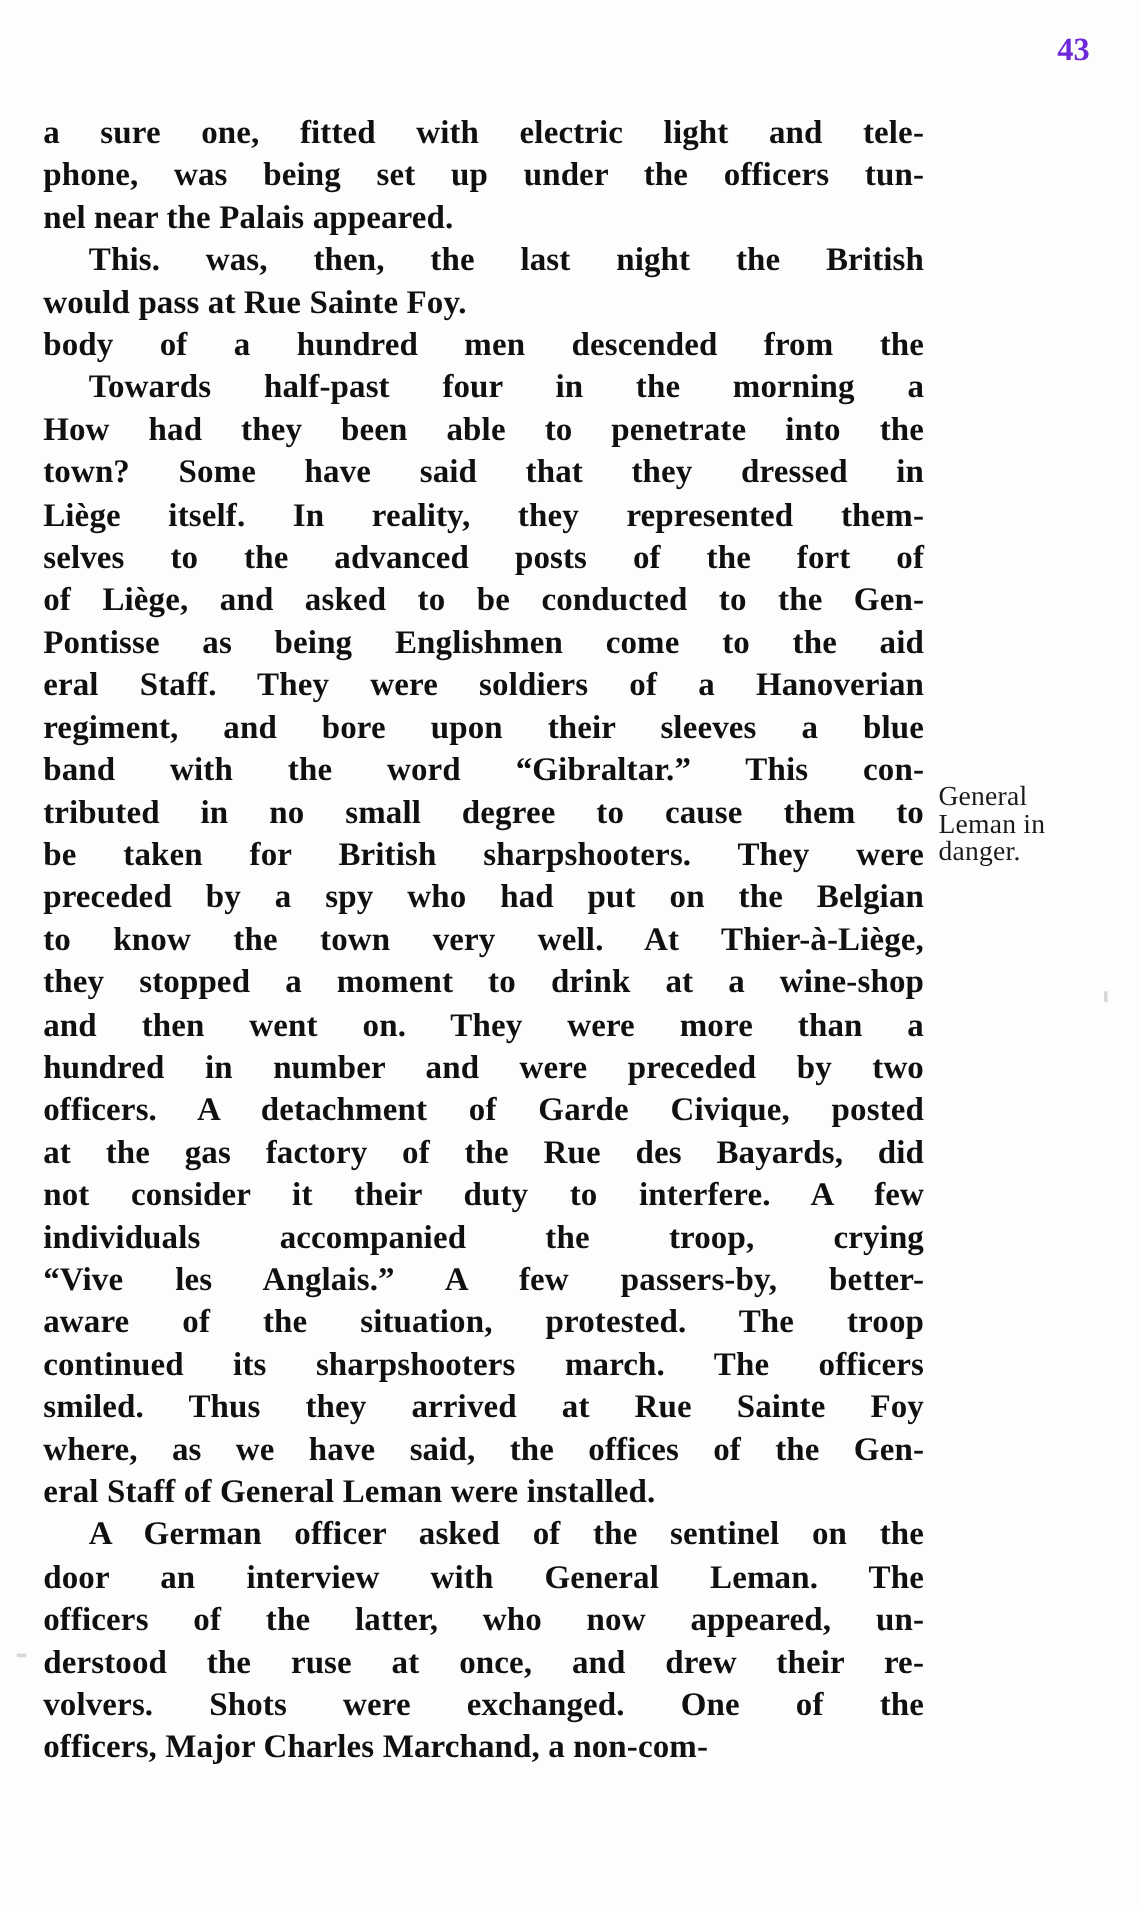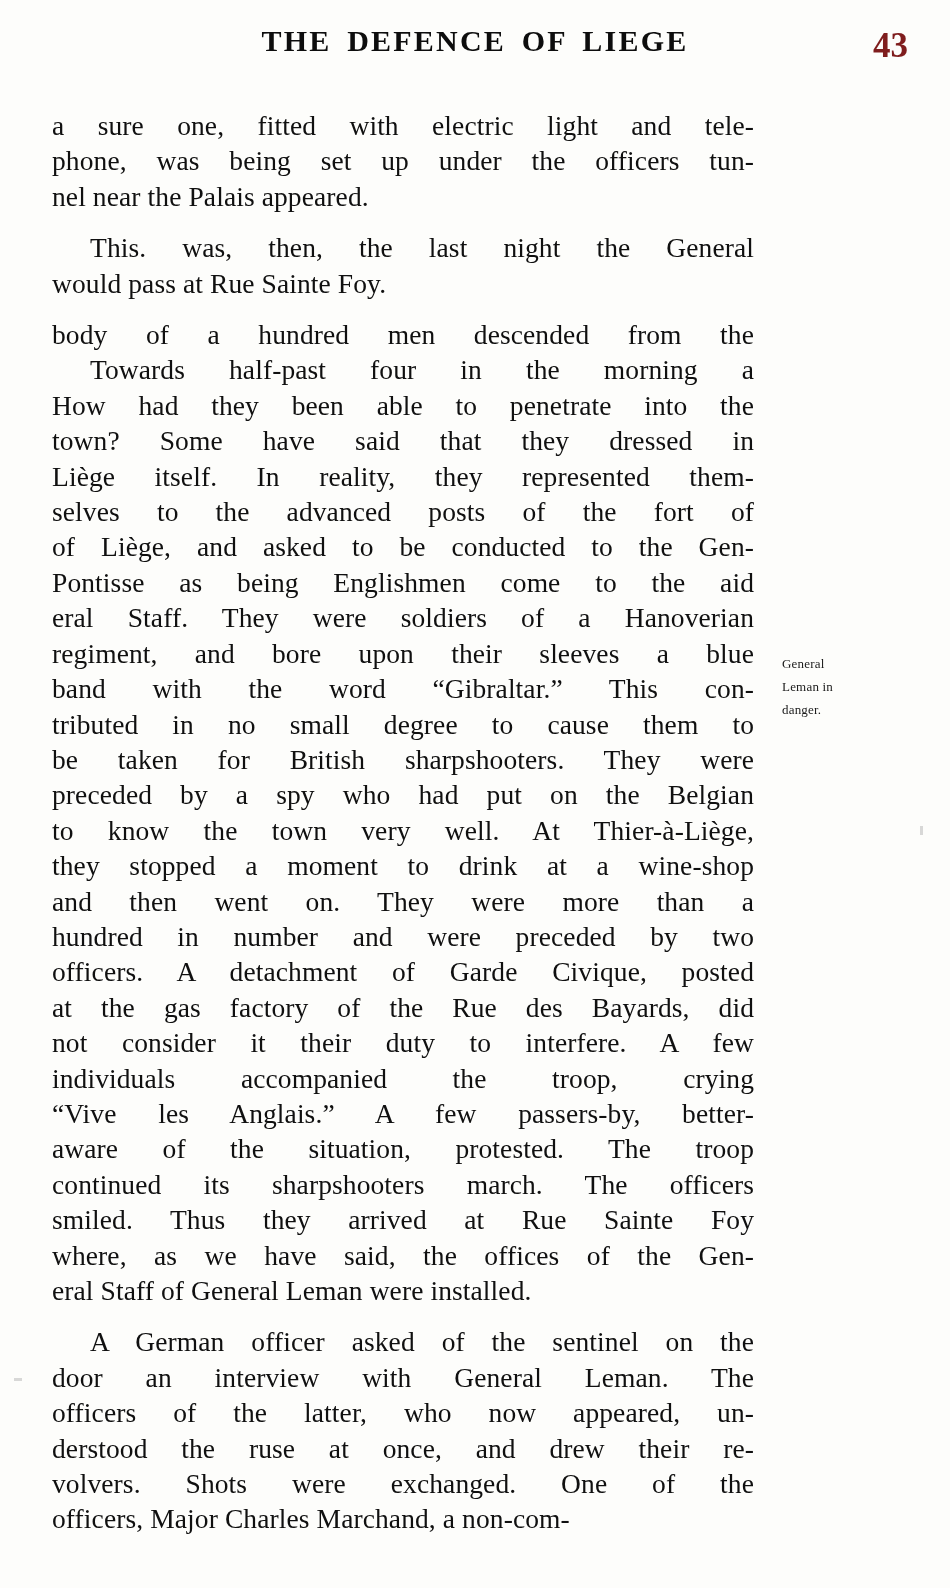--- a/index.html
+++ b/index.html
@@ -40,39 +40,40 @@
     font-size: 30px;
     font-weight: bold;
     letter-spacing: 2.2px;
     color: #0d0d0d;
     word-spacing: 6px;
   }
   .header-folio {
     position: absolute;
     right: 42px;
     top: 2px;
-    font-size: 35px;
+    font-size: 27px;
     font-weight: bold;
-    color: #7f1d1d;
+    color: #6d28d9;
   }
   
   .body-block {
     position: absolute;
     left: 36px;
     top: 92px;
     width: 734px;
   }
   .para {
-    margin: 16px;
+    margin: 0;
     font-size: 27.5px;
     line-height: 35.4px;
     text-align: justify;
     text-justify: inter-word;
     color: #101010;
     letter-spacing: 0.1px;
+    font-weight: bold;
   }
   .para + .para {
     margin-top: 0;
   }
   .indent {
     text-indent: 38px;
   }
   
   .jline {
     display: block;
@@ -85,55 +86,54 @@
     text-align: left;
     text-align-last: left;
   }
   
   .sidenote {
     position: absolute;
     left: 782px;
     top: 652px;
     width: 150px;
     font-family: "Liberation Serif", serif;
-    font-size: 13px;
+    font-size: 23px;
     line-height: 23px;
     color: #1a1a1a;
     letter-spacing: 0.2px;
   }
   .sidenote div {
     white-space: nowrap;
   }
   
   .speck {
     position: absolute;
     background: #b9b9b9;
     opacity: 0.55;
   }
 </style>
 </head>
 <body>
 
 <div class="page">
 
   <div class="header">
-    <div class="header-title">THE DEFENCE OF LIEGE</div>
     <div class="header-folio">43</div>
   </div>
 
   <div class="body-block">
 
     <p class="para">
       <span class="jline">a sure one, fitted with electric light and tele-</span>
       <span class="jline">phone, was being set up under the officers tun-</span>
       <span class="lastline">nel near the Palais appeared.</span>
     </p>
 
     <p class="para">
-      <span class="jline indent">This. was, then, the last night the General</span>
+      <span class="jline indent">This. was, then, the last night the British</span>
       <span class="lastline">would pass at Rue Sainte Foy.</span>
     </p>
 
     <p class="para">
       <span class="jline">body of a hundred men descended from the</span>
       <span class="jline indent">Towards half-past four in the morning a</span>
       <span class="jline">How had they been able to penetrate into the</span>
       <span class="jline">town?  Some have said that they dressed in</span>
       <span class="jline">Liège itself.  In reality, they represented them-</span>
       <span class="jline">selves to the advanced posts of the fort of</span>

